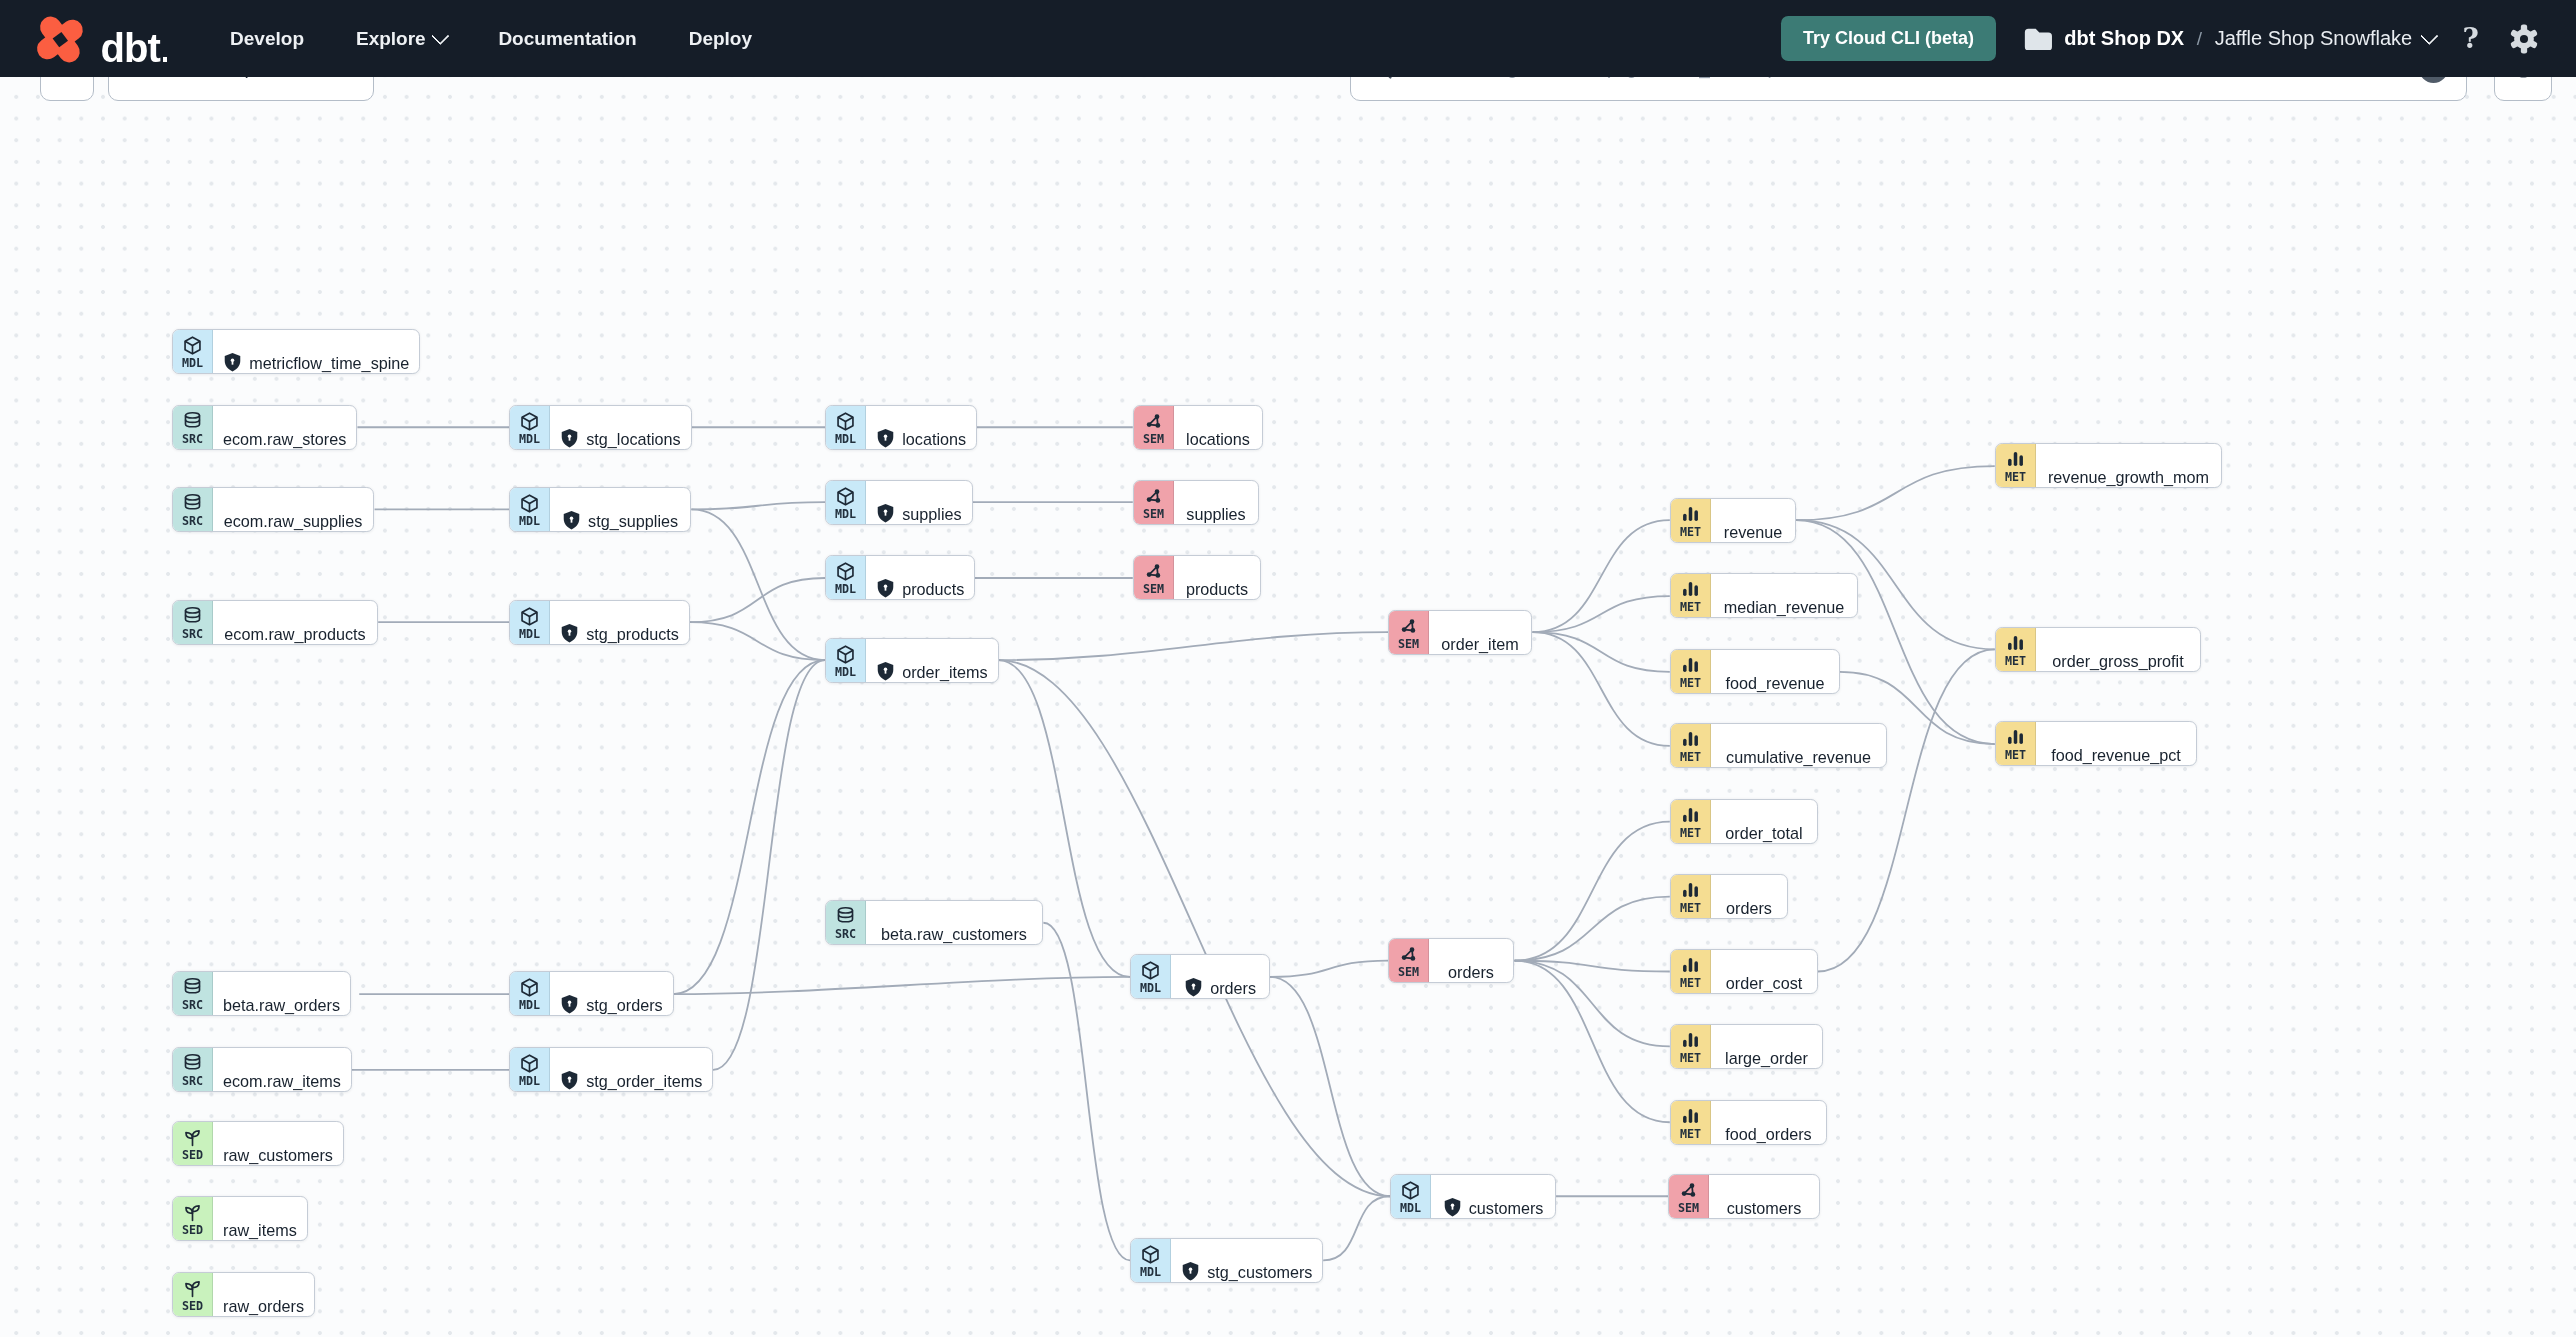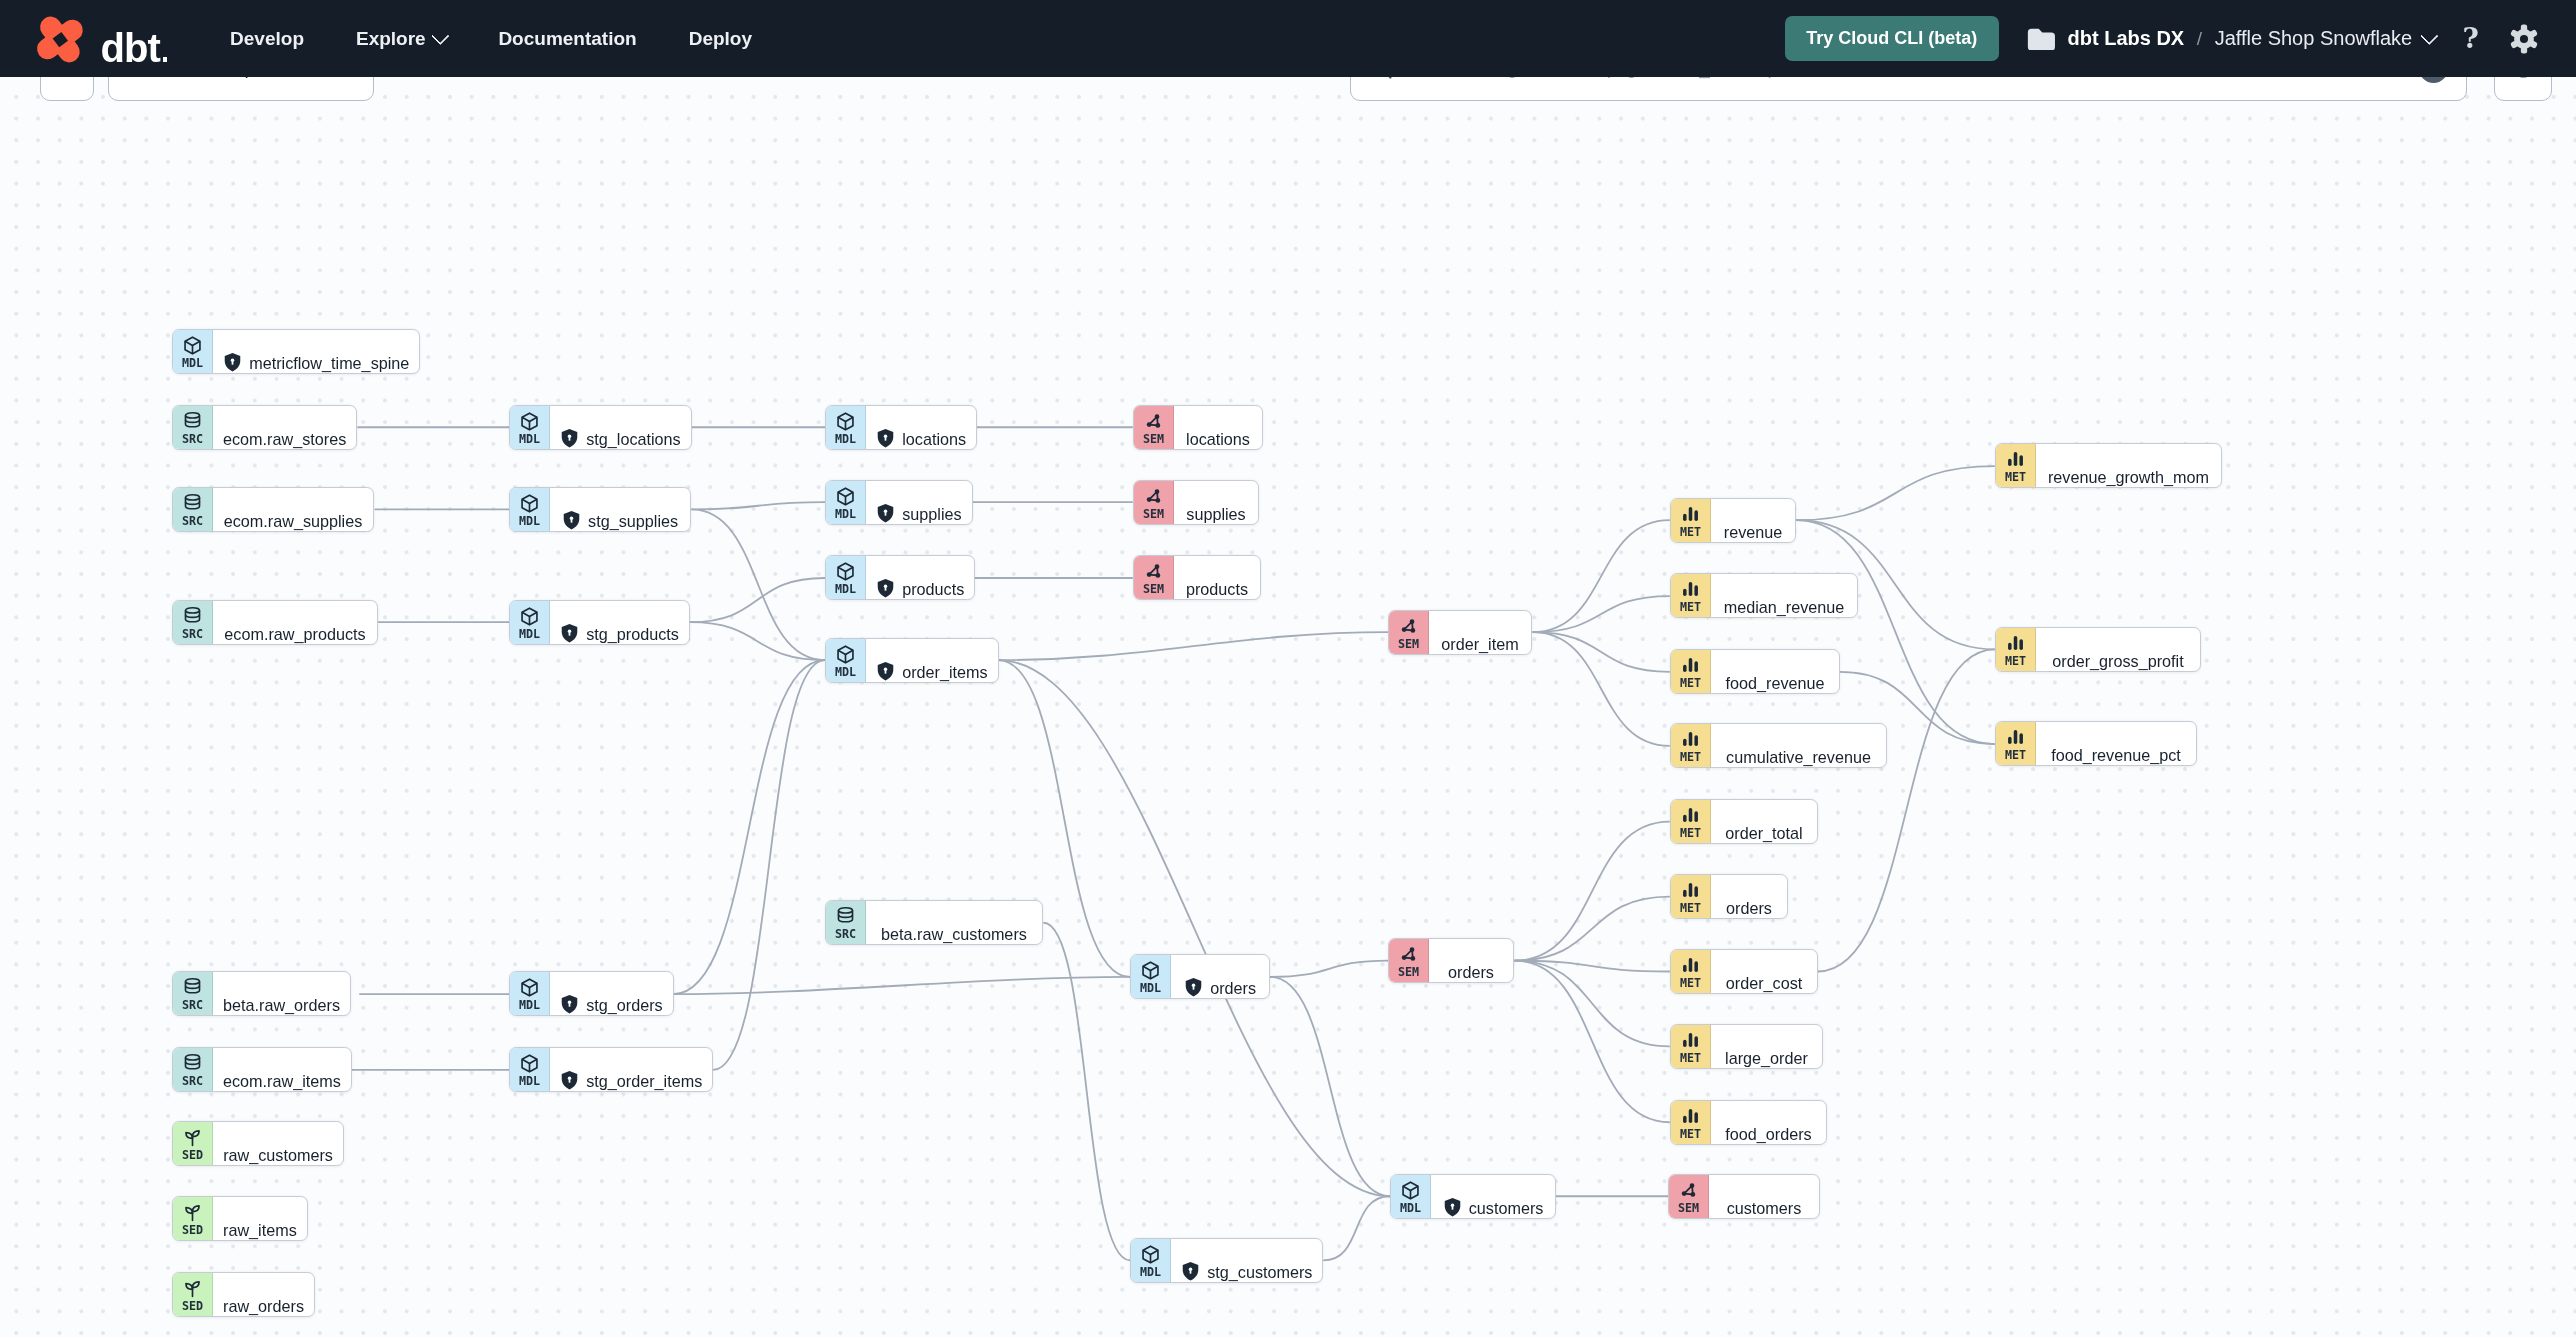--- a/index.html
+++ b/index.html
@@ -86,21 +86,21 @@
     <div class="nav-link">
         <span>Deploy</span>
       </div>
   </div>
   <div class="nav-right">
     <button class="cli-btn">Try Cloud CLI (beta)</button>
     <div class="proj-group">
       <svg class="folder-ic" viewBox="0 0 32 26">
           <path d="M2 6 q0-4 4-4 h8 l4 4 h10 q4 0 4 4 v12 q0 4-4 4 H6 q-4 0-4-4 z" fill="#dfe5ea"></path>
         </svg>
-      <span class="account">dbt Labs DX</span>
+      <span class="account">dbt Shop DX</span>
       <span class="crumb-sep">/</span>
       <span class="project">
           <span>Jaffle Shop Snowflake</span>
           <span class="chev"></span>
         </span>
     </div>
     <span class="help-q">?</span>
     <span class="gear">
       <svg width="36" height="36" viewBox="0 0 40 40">
         <g fill="#d6dbe0">

